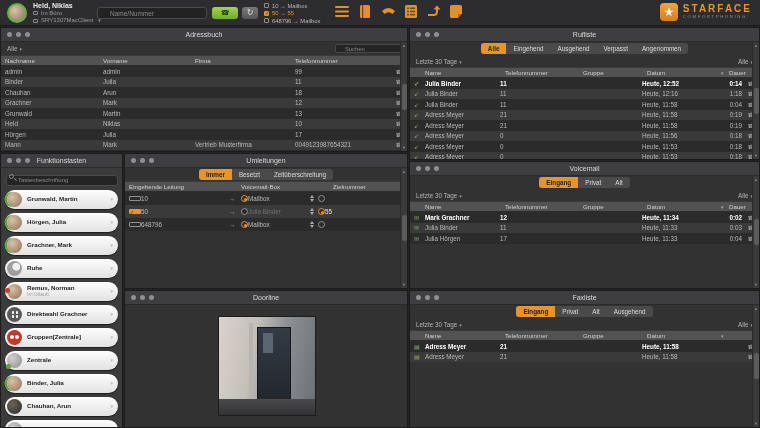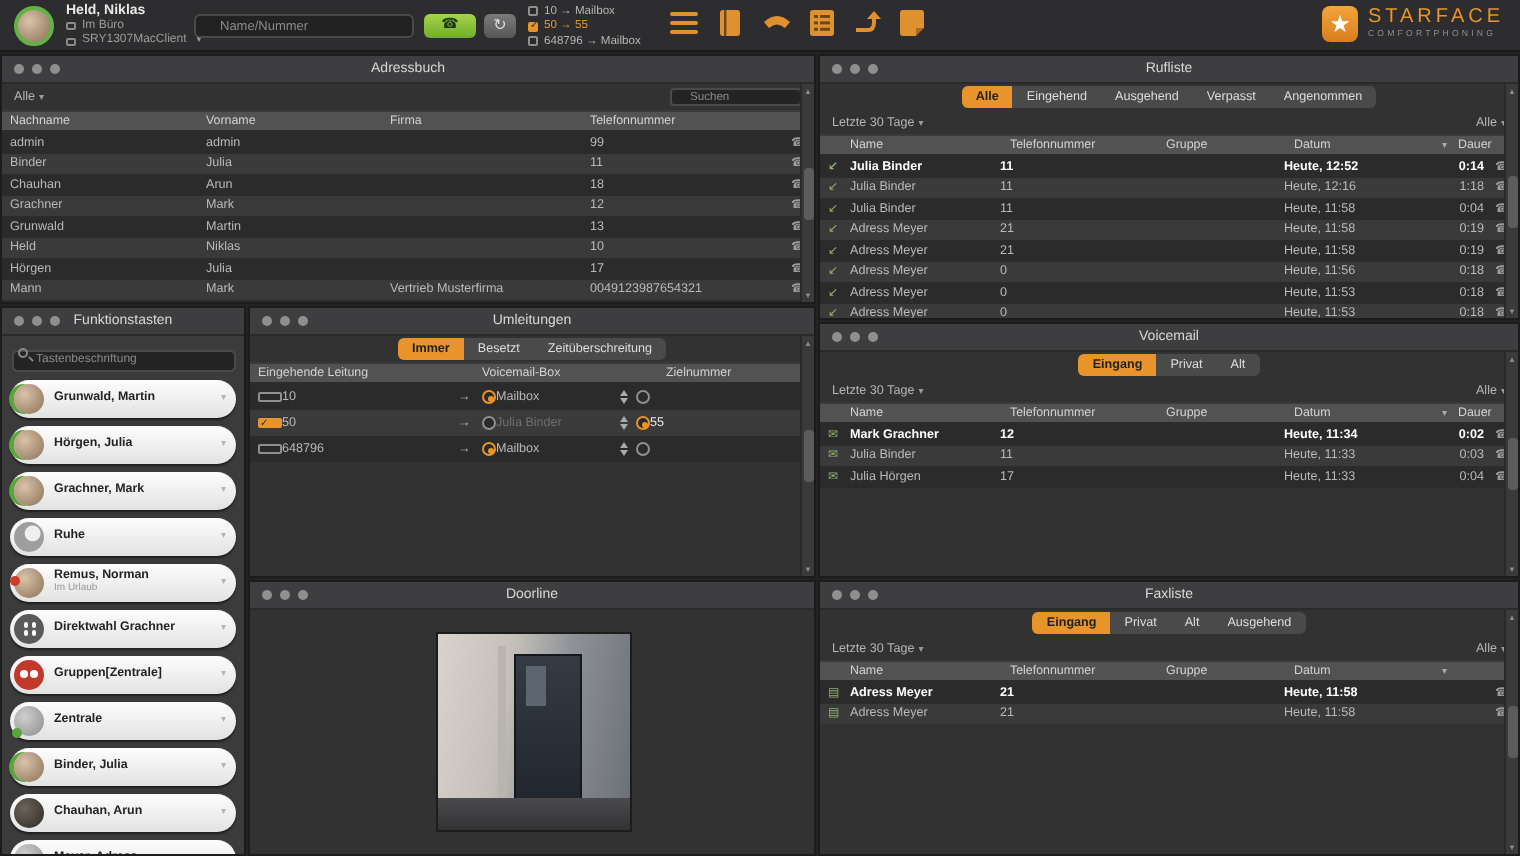--- a/index.html
+++ b/index.html
@@ -26,21 +26,21 @@
   .rd-item{display:flex;align-items:center;gap:3px;height:7.5px;font-size:5.8px;color:#b5b5b5;}
   .rd-item.on{color:#e8942a;}
   .cb{display:inline-block;width:5px;height:5px;border:1px solid #8f8f8f;border-radius:1px;background:#2a2a2a;position:relative;}
   .cb.on{border-color:#e8942a;background:#e8942a;}
   .cb.on::after{content:"✓";position:absolute;left:0;top:-1.5px;font-size:5px;color:#2b2b2b;}
   #tb-icons{position:absolute;left:335px;top:5px;display:flex;gap:9px;}
   #tb-icons svg{display:block;}
   #brand{position:absolute;right:8px;top:3px;display:flex;gap:5px;align-items:flex-start;}
   #brand-star{width:18px;height:18px;border-radius:4px;background:linear-gradient(#f3a43b,#d97f1e);
     color:#fff;font-size:12px;text-align:center;line-height:18px;}
-  #brand-name{font-size:10px;font-weight:normal;color:#e8942a;letter-spacing:2px;line-height:11px;}
+  #brand-name{font-size:10px;font-weight:bold;color:#e8942a;letter-spacing:2px;line-height:11px;}
   #brand-tag{font-size:4.3px;color:#8f8f8f;letter-spacing:1.6px;}
   
   .panel{position:absolute;background:#323232;overflow:hidden;border:1px solid #1c1c1c;}
   .phead{height:14px;background:#3e3e40;display:flex;align-items:center;position:relative;border-bottom:1px solid #2a2a2a;}
   .dots{display:flex;gap:4px;margin-left:6px;}
   .dot{width:5px;height:5px;border-radius:50%;background:#8f8f8f;}
   .ptitle{position:absolute;left:0;right:0;text-align:center;font-size:7px;color:#d9d9d9;}
   .tabrow{height:13px;display:flex;justify-content:center;align-items:center;background:#323232;}
   .tabgrp{display:flex;background:#4a4a4a;border-radius:3px;overflow:hidden;}
   .tab{font-size:6.3px;color:#ddd;padding:2px 7px;}

